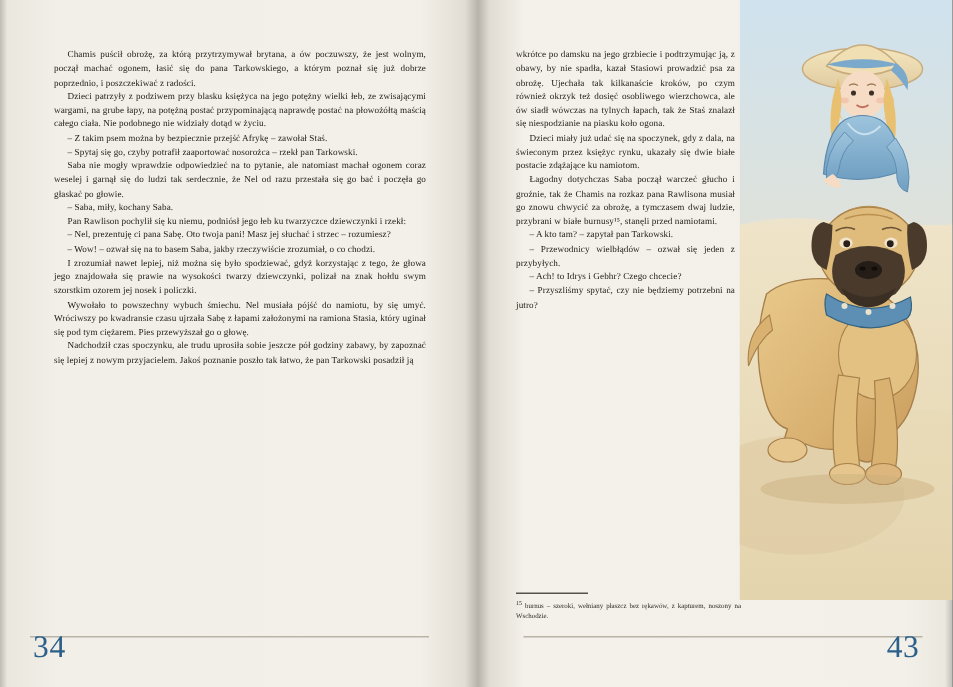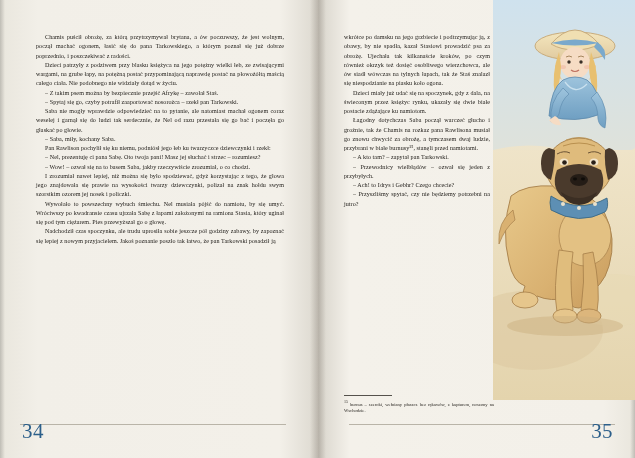--- a/index.html
+++ b/index.html
@@ -278,17 +278,17 @@
       <p>– Przyszliśmy spytać, czy nie będziemy potrzebni na jutro?</p>
     </div>
 
     <div class="fn-rule"></div>
     <div class="footnote">
       <sup>15</sup>
       <span>burnus – szeroki, wełniany płaszcz bez rękawów, z kapturem, noszony na Wschodzie.</span>
     </div>
 
     <div class="footrule r"></div>
-    <div class="folio r">35</div>
+    <div class="folio r">43</div>
   </div>
 
   <div class="gutter"></div>
 </div>
 
 </body></html>

